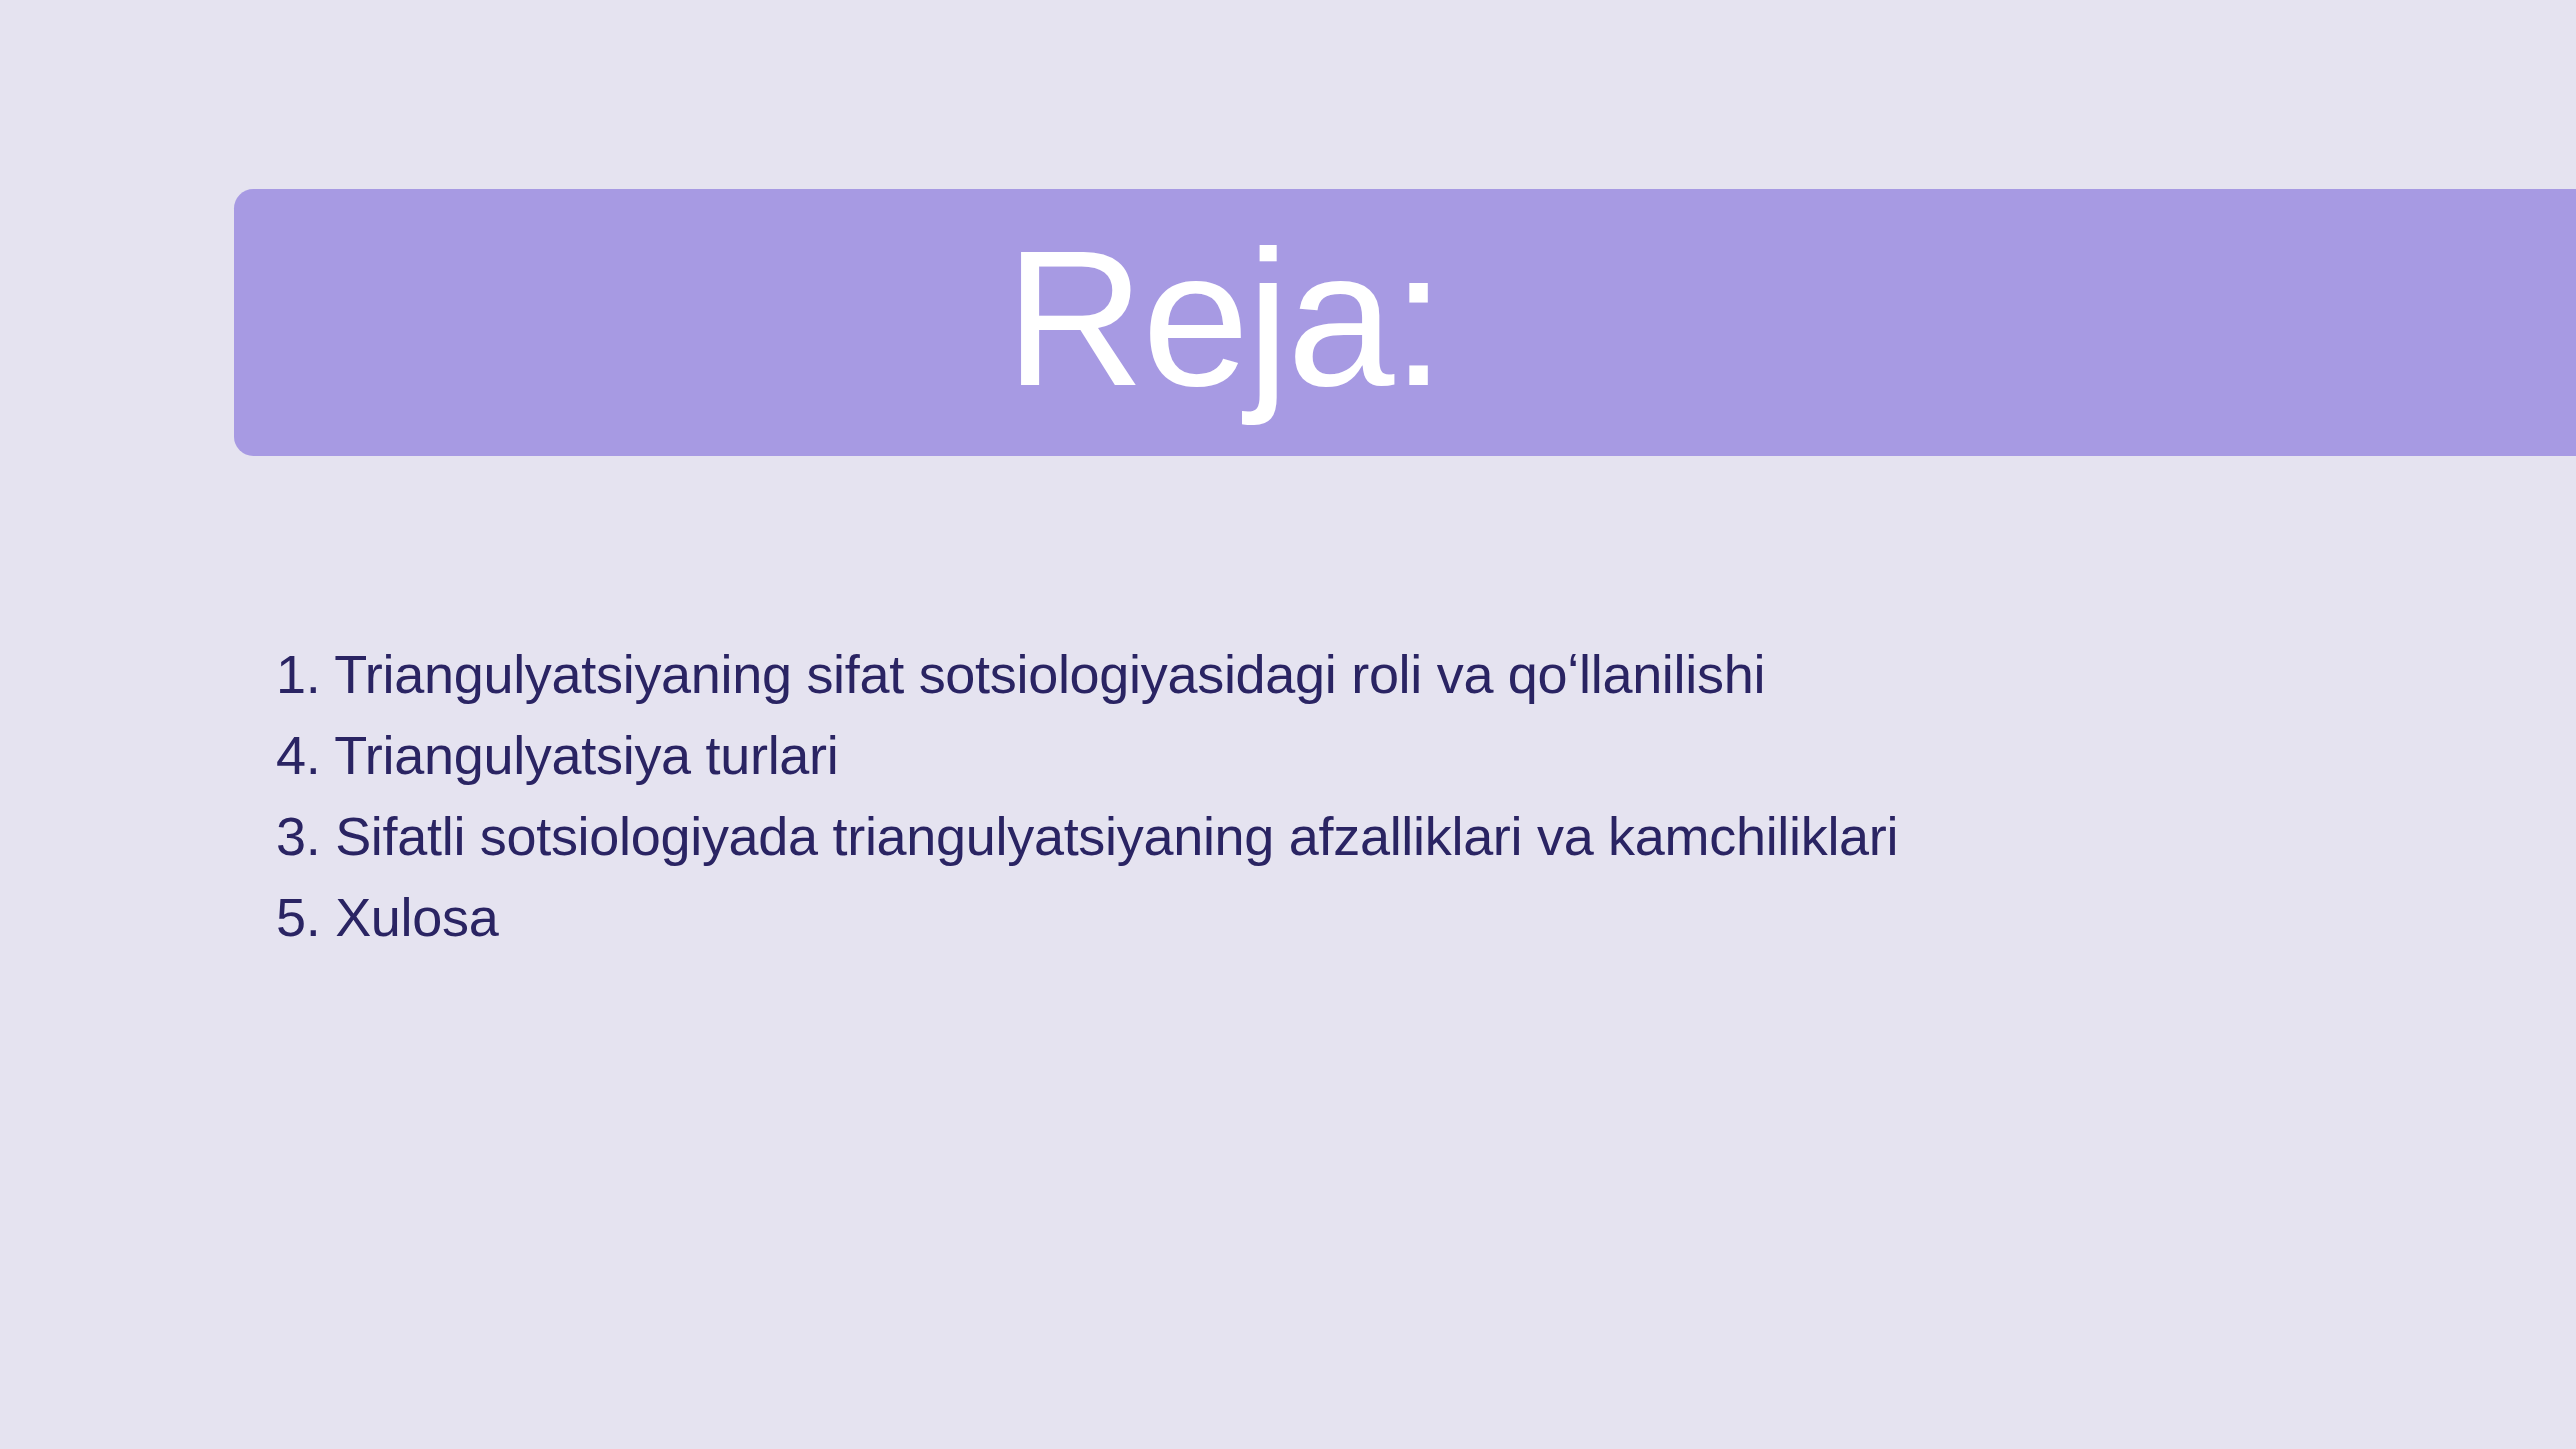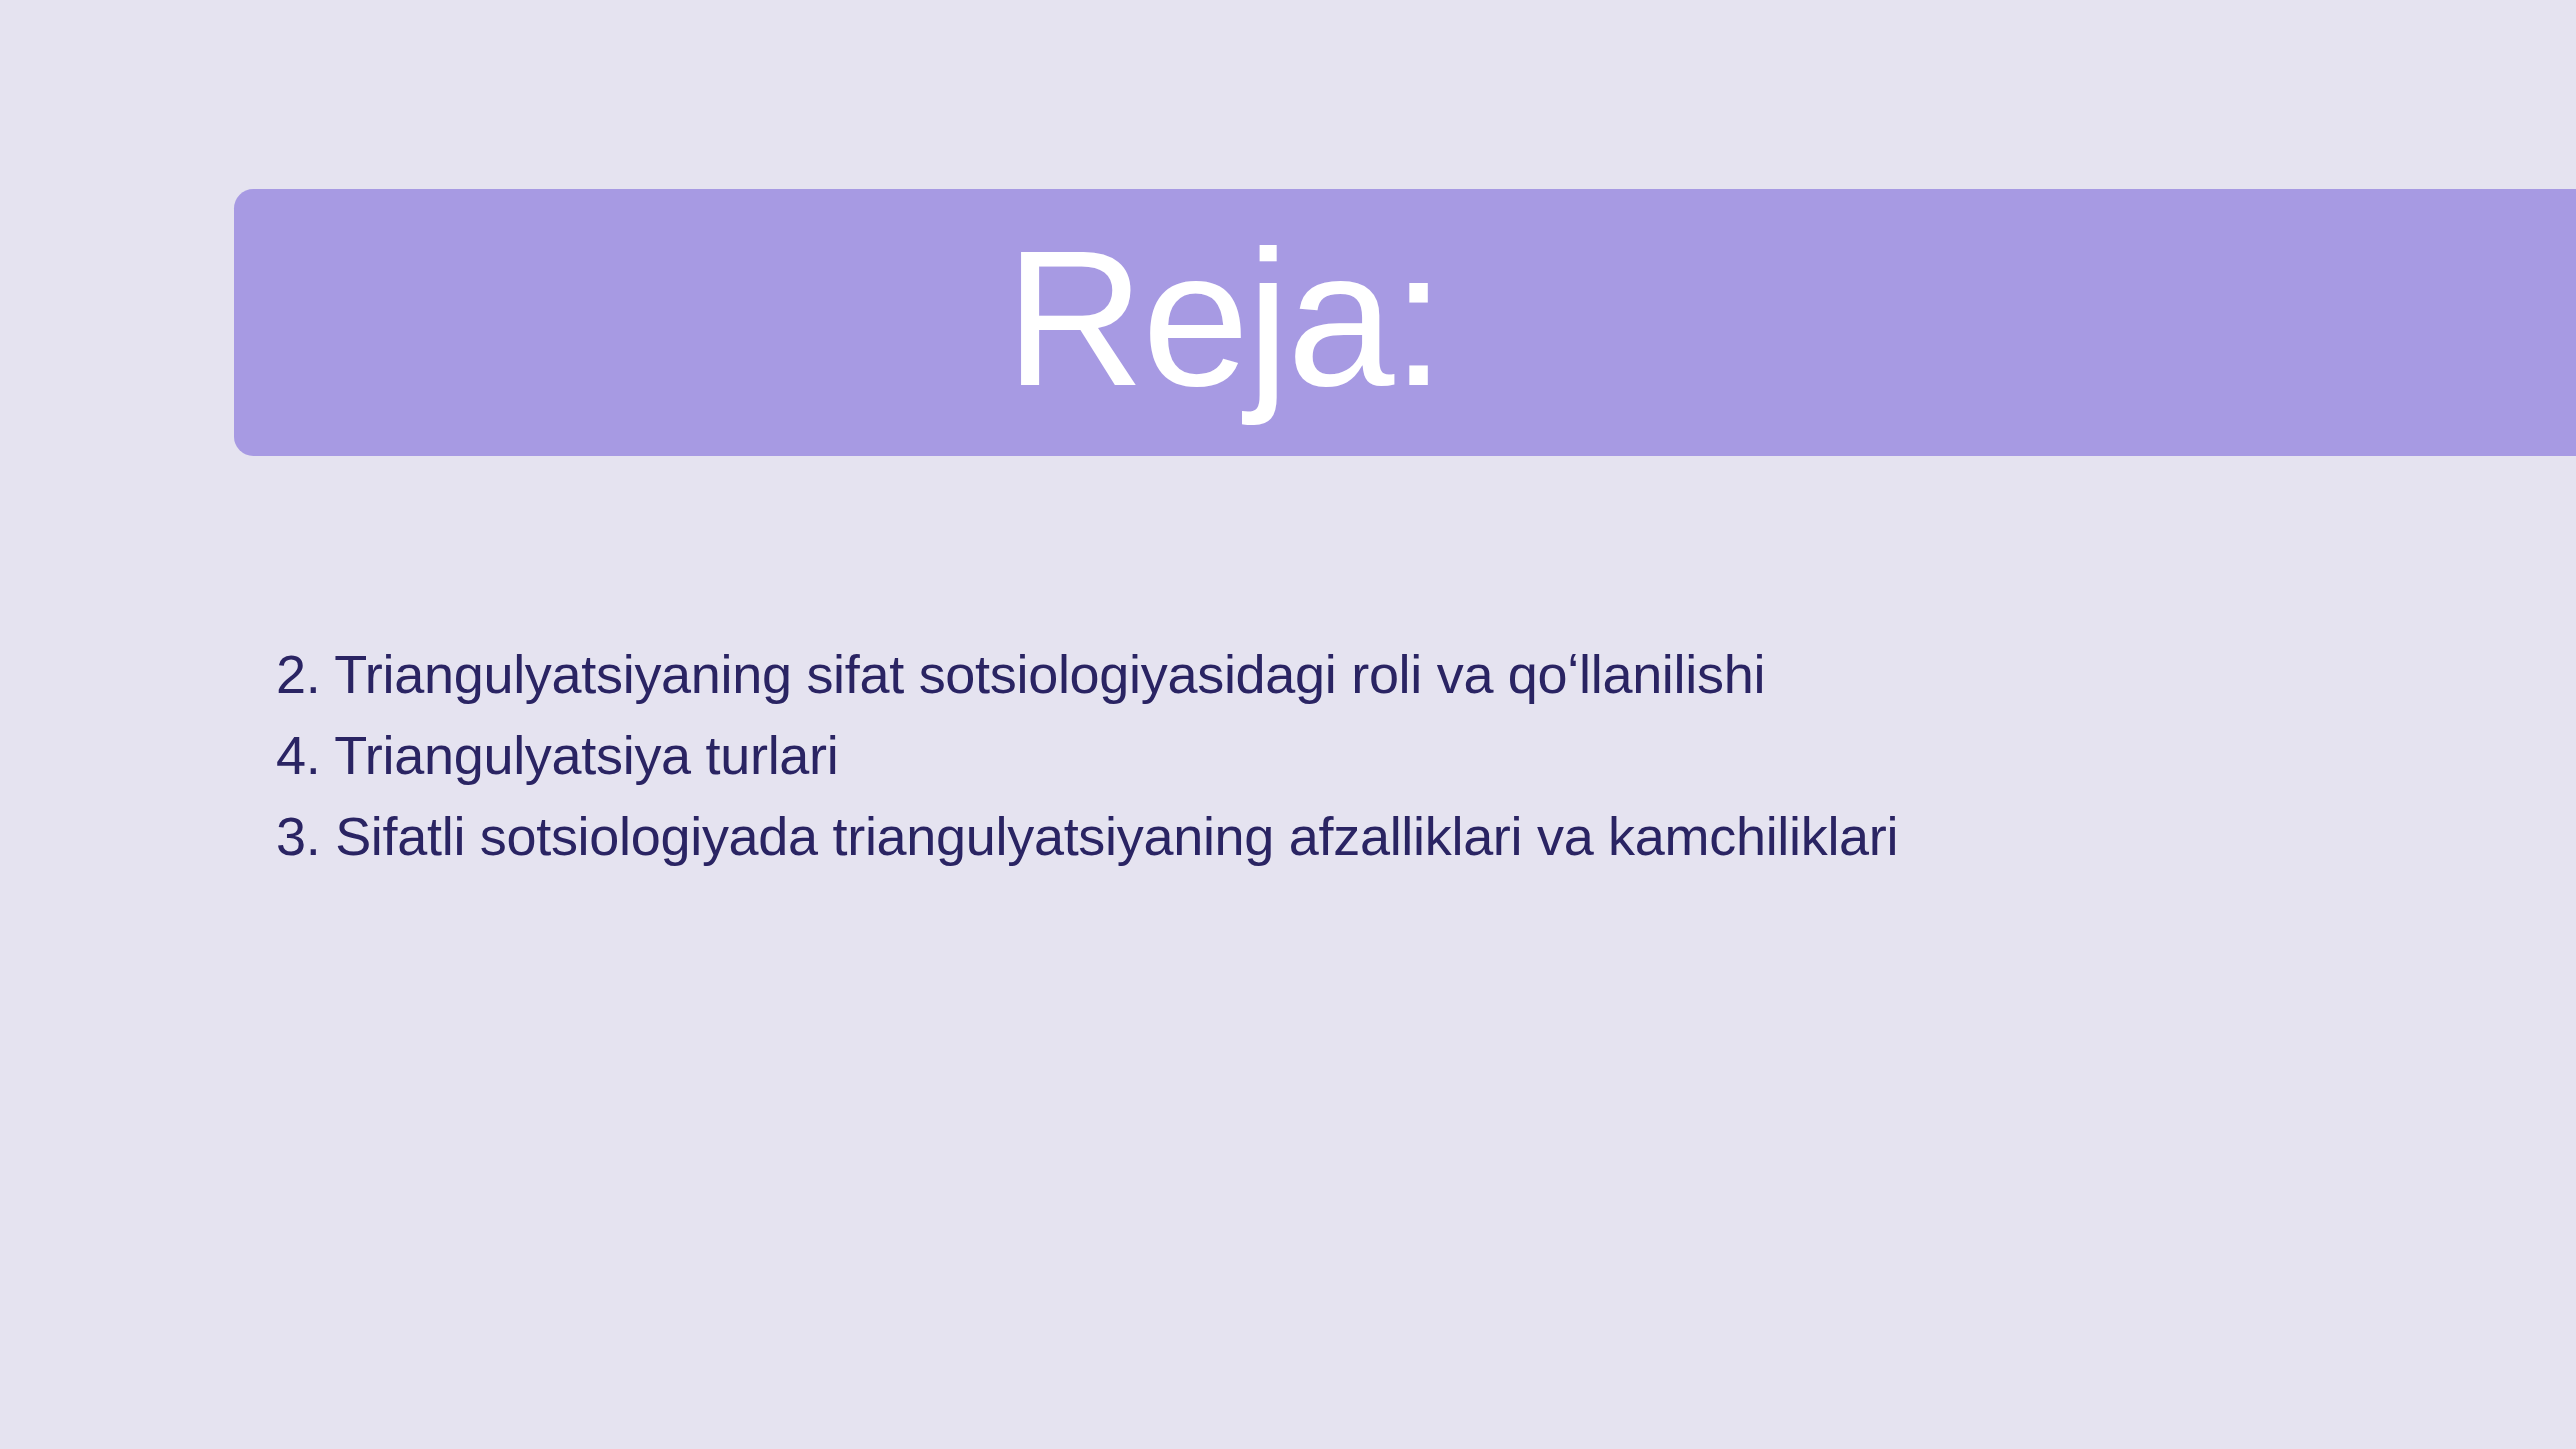--- a/index.html
+++ b/index.html
@@ -82,19 +82,20 @@
 </head>
 <body>
 
 <div class="slide">
 
   <div class="title-banner">
     <div class="title-text">Reja:</div>
   </div>
 
   <ul class="agenda-list">
-    <li class="agenda-item">2. Triangulyatsiyaning sifat sotsiologiyasidagi roli va qoʻllanilishi</li>
+    <li class="agenda-item">1. Triangulyatsiyaning sifat sotsiologiyasidagi roli va qoʻllanilishi</li>
     <li class="agenda-item">4. Triangulyatsiya turlari</li>
     <li class="agenda-item">3. Sifatli sotsiologiyada triangulyatsiyaning afzalliklari va kamchiliklari</li>
+    <li class="agenda-item">5. Xulosa</li>
   </ul>
 
 </div>
 
 
 </body></html>

